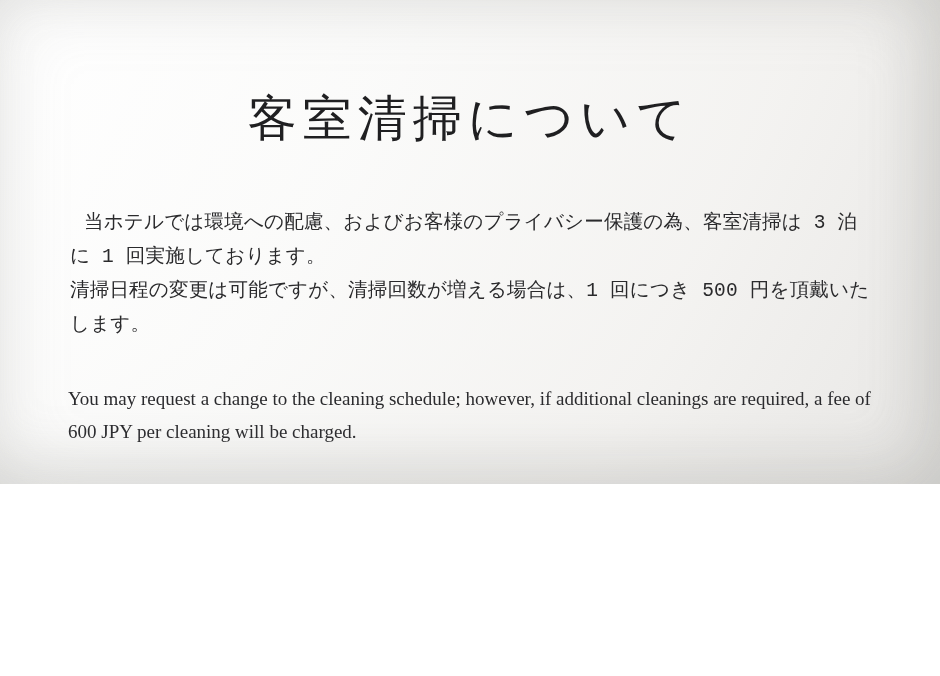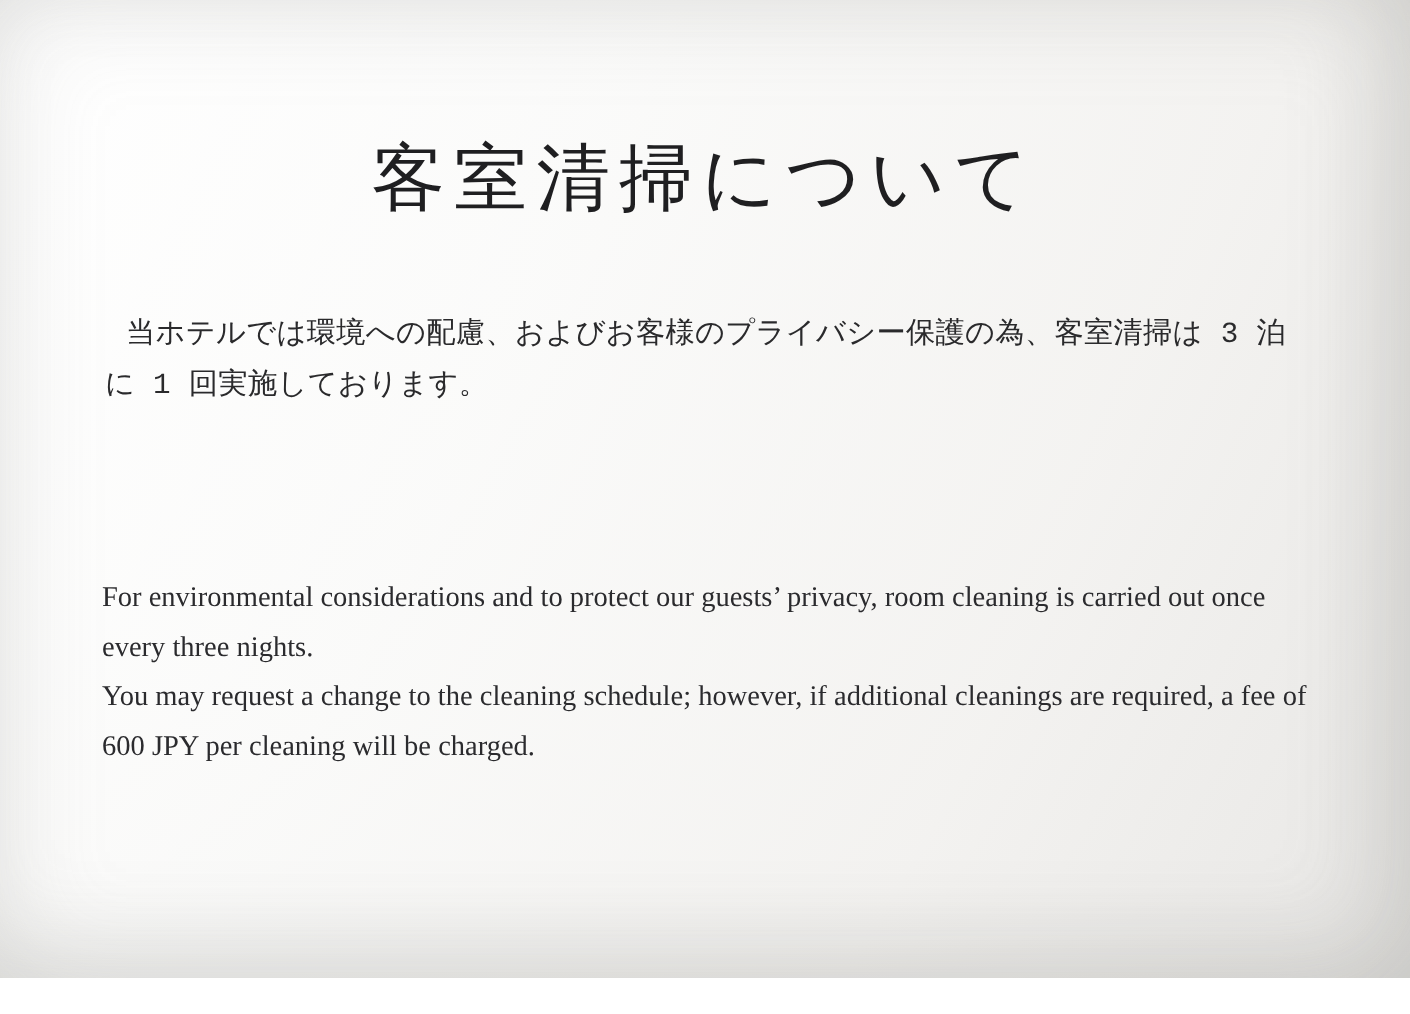--- a/index.html
+++ b/index.html
@@ -3,21 +3,21 @@
 <meta charset="utf-8">
 <style>
   html, body {
     margin: 0;
     padding: 0;
     background: #ffffff;
   }
   #page {
     position: relative;
     width: 940px;
-    height: 652px;
+    height: 484px;
     overflow: hidden;
     background: #f7f6f4;
     font-family: "Liberation Serif", serif;
     color: #2e2e30;
   }
   
   #paper-shading {
     position: absolute;
     inset: 0;
     background:
@@ -84,23 +84,23 @@
 <div id="page">
 
   <div id="paper-shading"></div>
 
   <div class="content">
 
     <div class="doc-title">客室清掃について</div>
 
     <div class="jp-block">
       <p class="jp-indent">当ホテルでは環境への配慮、およびお客様のプライバシー保護の為、客室清掃は 3 泊に 1 回実施しております。</p>
+      <p>清掃日程の変更は可能ですが、清掃回数が増える場合は、1 回につき 500 円を頂戴いたします。</p>
     </div>
 
     <div class="en-block">
-      <p>For environmental considerations and to protect our guests’ privacy, room cleaning is carried out once every three nights.</p>
       <p>You may request a change to the cleaning schedule; however, if additional cleanings are required, a fee of 600 JPY per cleaning will be charged.</p>
     </div>
 
   </div>
 
   <div id="edge-shadow"></div>
 </div>
 
 </body></html>

